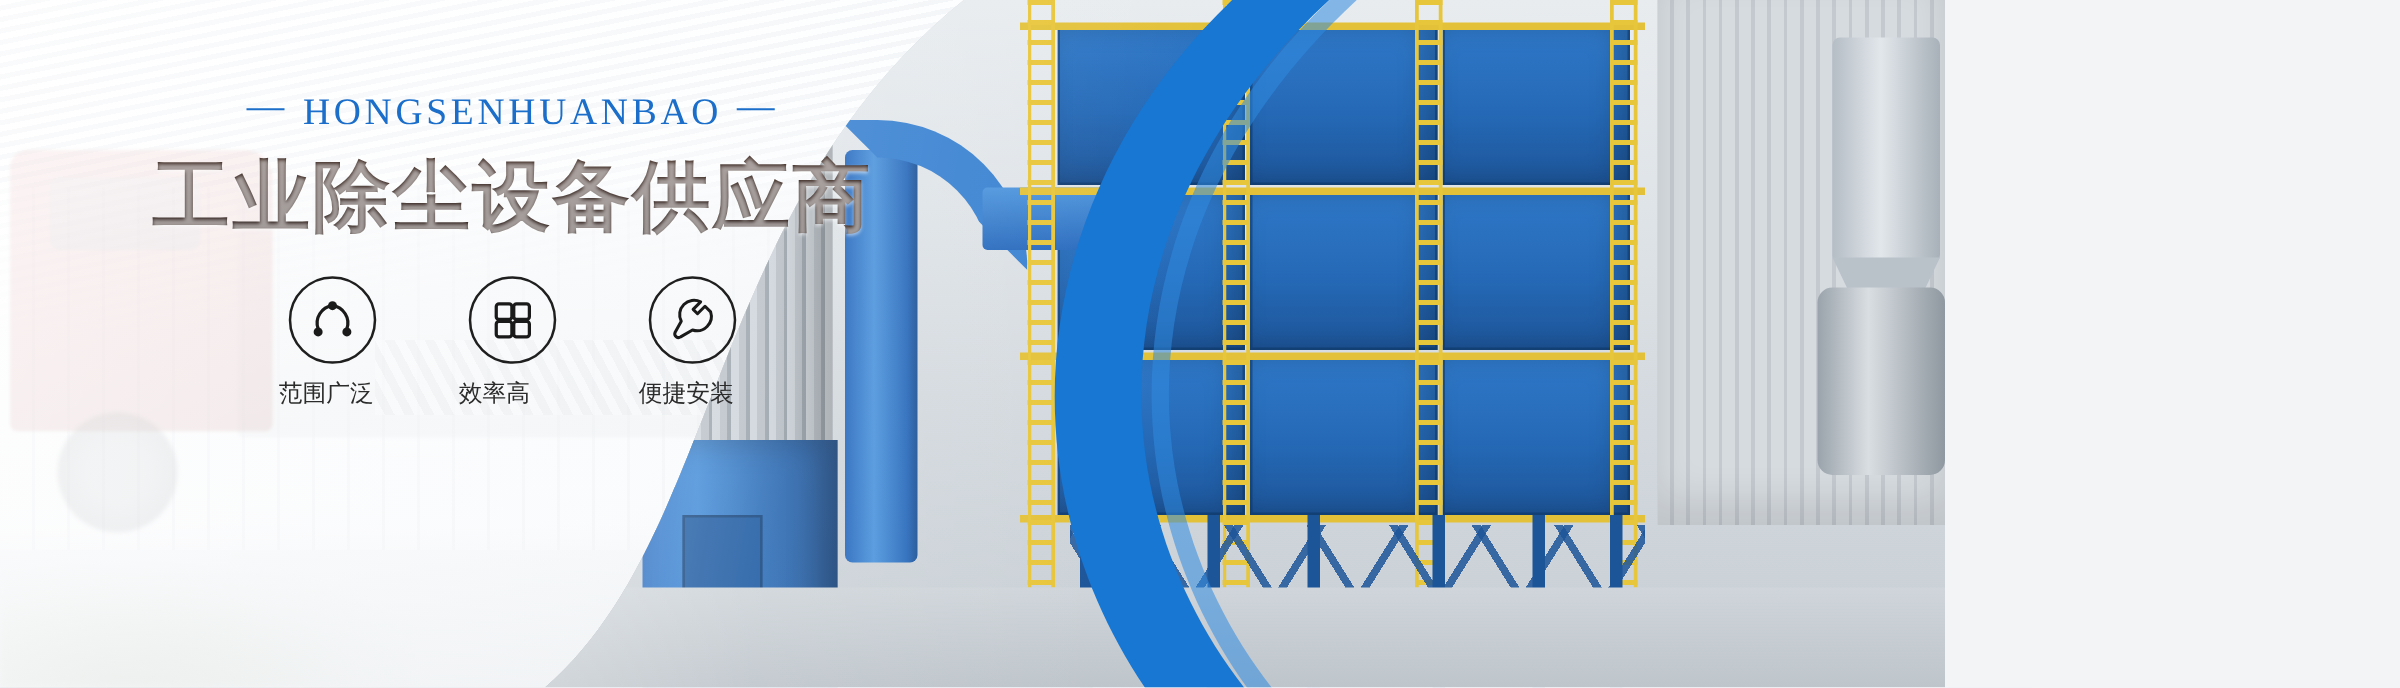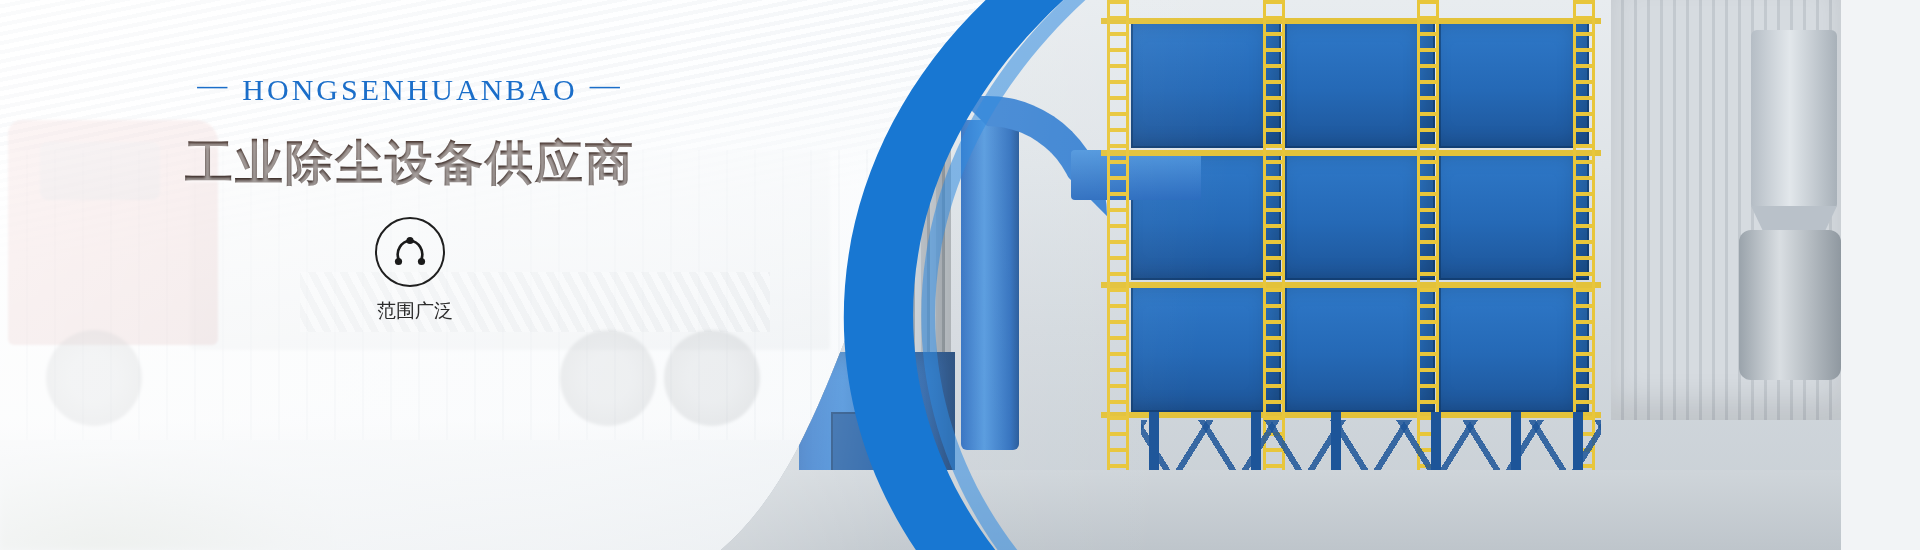--- a/index.html
+++ b/index.html
@@ -4,21 +4,21 @@
 <style>
   * { margin:0; padding:0; box-sizing:border-box; }
   html,body { width:1920px; height:550px; overflow:hidden; }
   body {
     font-family:"Liberation Sans","DejaVu Sans",sans-serif;
     background:#f2f4f6;
   }
 
   #banner {
     position:relative;
-    width:1841px; height:550px;
+    width:1556px; height:550px;
     overflow:hidden;
     background:#eef1f4;
   }
 
   
   .bg-left {
     position:absolute; inset:0;
     background:
       linear-gradient(180deg,#fdfdfe 0%,#f4f6f8 40%,#eceff2 70%,#e4e8ec 100%);
   }
@@ -231,22 +231,22 @@
   }
   .eyebrow {
     margin-top:68px;
     font-family:"Liberation Serif","DejaVu Serif",serif;
     font-size:30px; letter-spacing:3px; color:#1b6ec9; font-weight:400;
     white-space:nowrap;
   }
   .eyebrow .dash { display:inline-block; margin:0 12px; vertical-align:5px; }
 
   .headline {
-    margin-top:24px;
-    font-size:48px; font-weight:800; letter-spacing:2px;
+    margin-top:8px;
+    font-size:62px; font-weight:800; letter-spacing:2px;
     color:#3b2b26;
     background:linear-gradient(180deg,#4a352e 0%,#3a2a25 50%,#2e211d 100%);
     -webkit-background-clip:text; background-clip:text;
     -webkit-text-fill-color:transparent;
     text-shadow:0 2px 3px rgba(255,255,255,.55);
     white-space:nowrap;
   }
 
   .subbar {
     display:inline-block;
@@ -256,21 +256,21 @@
     font-size:29px; font-weight:700; letter-spacing:1px;
     padding:9px 26px 11px;
     white-space:nowrap;
   }
 
   .features {
     margin-top:22px;
     display:flex; justify-content:center; align-items:flex-start;
     gap:58px;
   }
-  .feature { width:86px; text-align:right; }
+  .feature { width:86px; text-align:left; }
   .fcircle {
     width:70px; height:70px; margin:0 auto;
     border:2.5px solid #1f1f1f; border-radius:50%;
     display:flex; align-items:center; justify-content:center;
     background:rgba(255,255,255,.05);
   }
   .flabel {
     margin-top:11px; font-size:19px; color:#2b2b2b; font-weight:500;
     white-space:nowrap;
   }
@@ -373,20 +373,39 @@
             <path d="M8.5 27 A14 14 0 0 1 20 8.5" fill="none" stroke="#1a1a1a" stroke-width="2.6" stroke-linecap="round"></path>
             <path d="M20 8.5 A14 14 0 0 1 31.5 27" fill="none" stroke="#1a1a1a" stroke-width="2.6" stroke-linecap="round"></path>
             <circle cx="20" cy="8.5" r="3.6" fill="#1a1a1a"></circle>
             <circle cx="8.5" cy="29.5" r="3.6" fill="#1a1a1a"></circle>
             <circle cx="31.5" cy="29.5" r="3.6" fill="#1a1a1a"></circle>
           </svg>
         </div>
         <div class="flabel">范围广泛</div>
       </div>
 
-
+      <div class="feature">
+        <div class="fcircle">
+          <svg width="40" height="40" viewBox="0 0 40 40">
+            <rect x="7" y="7" width="12.5" height="12.5" rx="2.2" fill="none" stroke="#1a1a1a" stroke-width="2.6"></rect>
+            <rect x="21" y="7" width="12.5" height="12.5" rx="2.2" fill="none" stroke="#1a1a1a" stroke-width="2.6"></rect>
+            <rect x="7" y="21" width="12.5" height="12.5" rx="2.2" fill="none" stroke="#1a1a1a" stroke-width="2.6"></rect>
+            <rect x="21" y="21" width="12.5" height="12.5" rx="2.2" fill="none" stroke="#1a1a1a" stroke-width="2.6"></rect>
+          </svg>
+        </div>
+        <div class="flabel">效率高</div>
+      </div>
+
+      <div class="feature">
+        <div class="fcircle">
+          <svg width="40" height="40" viewBox="0 0 40 40">
+            <path d="M30 9 L24 15 L20.5 11.5 L26.5 5.5 A11.5 11.5 0 0 0 11 21 L6 30 A3 3 0 0 0 10.5 33.5 L20 28 A11.5 11.5 0 0 0 34.5 13.5 Z" fill="none" stroke="#1a1a1a" stroke-width="2.4" stroke-linejoin="round"></path>
+          </svg>
+        </div>
+        <div class="flabel">便捷安装</div>
+      </div>
 
 
     </div>
 
   </div>
 
 </div>
 
 </body></html>

